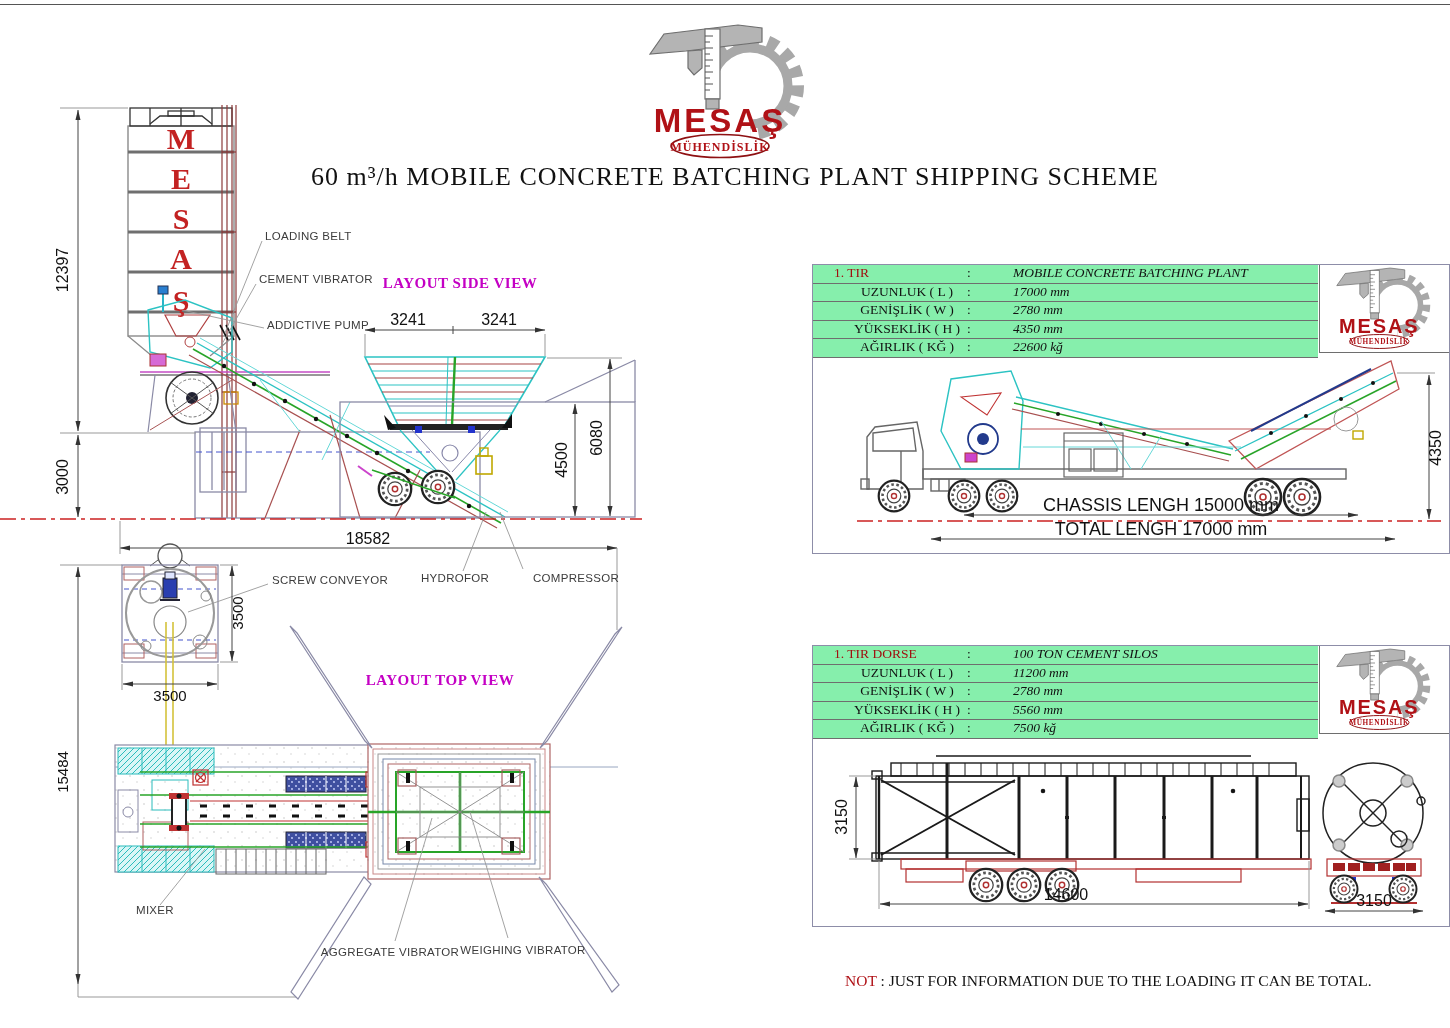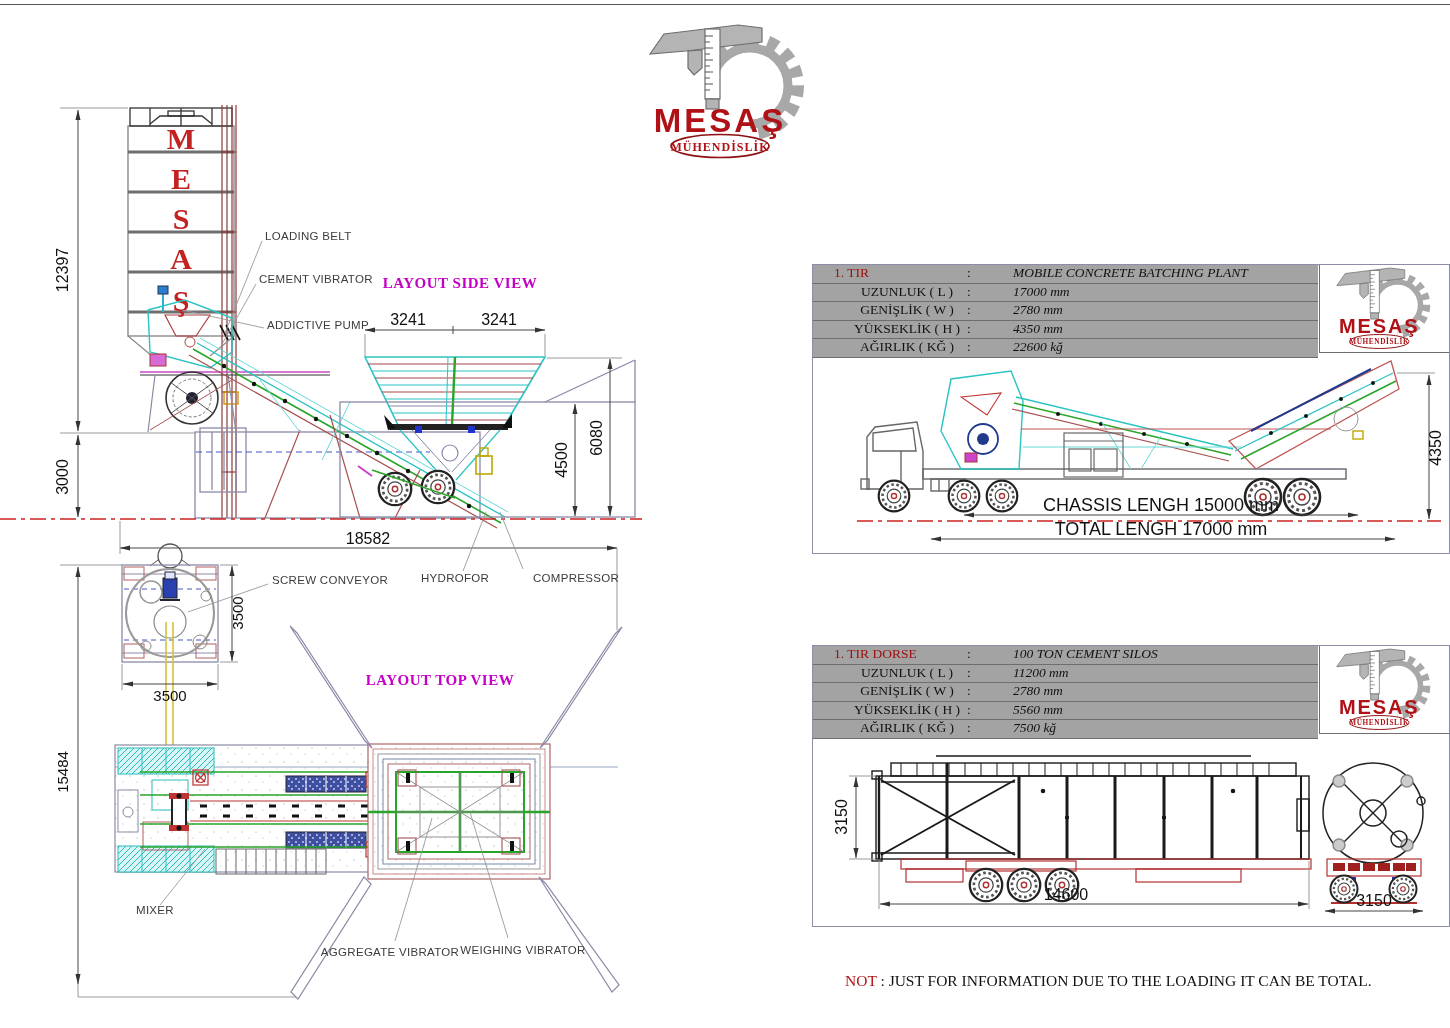--- a/index.html
+++ b/index.html
@@ -5,21 +5,21 @@
   html,body{margin:0;padding:0;background:#fff;}
   #sheet{position:relative;width:1450px;height:1028px;background:#fff;overflow:hidden;
          font-family:"Liberation Sans",sans-serif;}
   #topline{position:absolute;left:0;top:4px;width:1450px;height:0;border-top:1.5px solid #555;}
   #title{position:absolute;left:20px;top:162px;width:1430px;text-align:center;
          font:26px "Liberation Serif",serif;color:#111;letter-spacing:1px;}
   .abs{position:absolute;}
   
   .panel{position:absolute;border:1.6px solid #8d8da8;background:#fff;}
   .spec-row{position:relative;height:17.6px;line-height:17.6px;border-bottom:1.5px solid #6e6e6e;
-            width:505px;font:13.5px "Liberation Serif",serif;color:#111;background:#a3a3a3;}
+            width:505px;font:13.5px "Liberation Serif",serif;color:#111;background:#86efac;}
   .spec-label{position:absolute;left:6px;width:176px;text-align:center;white-space:nowrap;}
   .spec-label.first{text-align:left;padding-left:15px;color:#a01010;}
   .spec-colon{position:absolute;left:154px;}
   .spec-value{position:absolute;left:200px;white-space:nowrap;font-style:italic;}
   .logobox{position:absolute;right:0;top:0;width:129px;height:87px;border-left:1.6px solid #6e6e6e;
            border-bottom:1.6px solid #6e6e6e;background:#fff;}
   .panel svg.draw{position:absolute;left:0;top:0;}
   
   #note{position:absolute;left:845px;top:972px;font:15.5px "Liberation Serif",serif;color:#111;white-space:nowrap;}
   #note .red{color:#b01116;margin-top:13px;}
@@ -456,20 +456,21 @@
         <text class="lbl" x="136" y="914">MIXER</text>
         <text class="lbl" x="390" y="956" text-anchor="middle">AGGREGATE VIBRATOR</text>
         <text class="lbl" x="523" y="954" text-anchor="middle">WEIGHING VIBRATOR</text>
       </g>
     </g>
   </svg>
 
   <svg class="abs" style="left:642px;top:20px" width="170" height="140" viewBox="0 0 170 140">
     <use href="#mesas-logo" width="170" height="140"></use>
   </svg>
+  <div id="title">60 m³/h MOBILE CONCRETE BATCHING PLANT SHIPPING SCHEME</div>
 
   <div class="panel" style="left:812px;top:264px;width:636px;height:288px">
     <svg class="draw" width="636" height="288" viewBox="812 264 636 288">
       <g fill="none">
 
         <g stroke="#666" stroke-width="1.4">
           <polygon points="866,488 866,436 874,426 916,421 922,450 922,488" fill="#fff"></polygon>
           <polygon points="872,432 912,427 915,450 872,450"></polygon>
           <line x1="900" y1="450" x2="900" y2="488"></line>
           <rect x="860" y="478" width="8" height="10"></rect>

